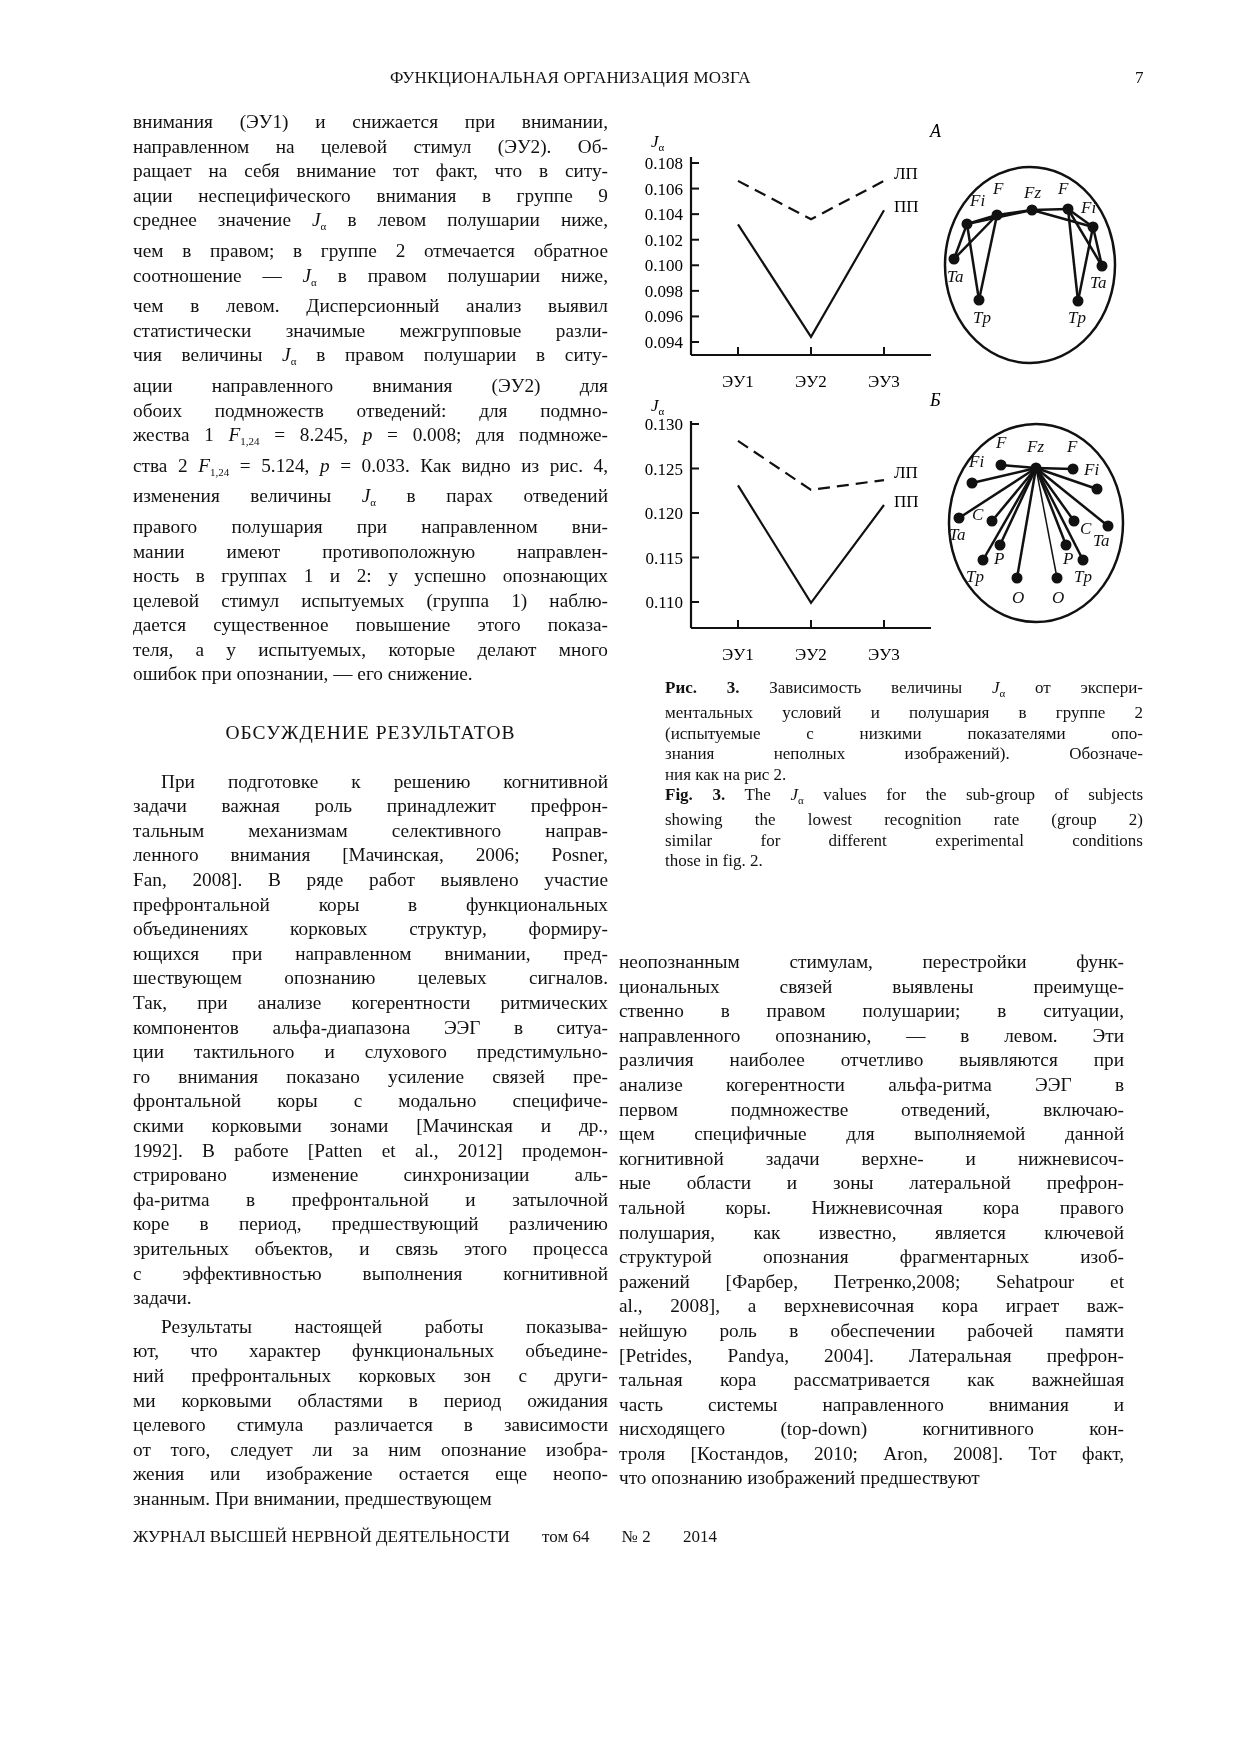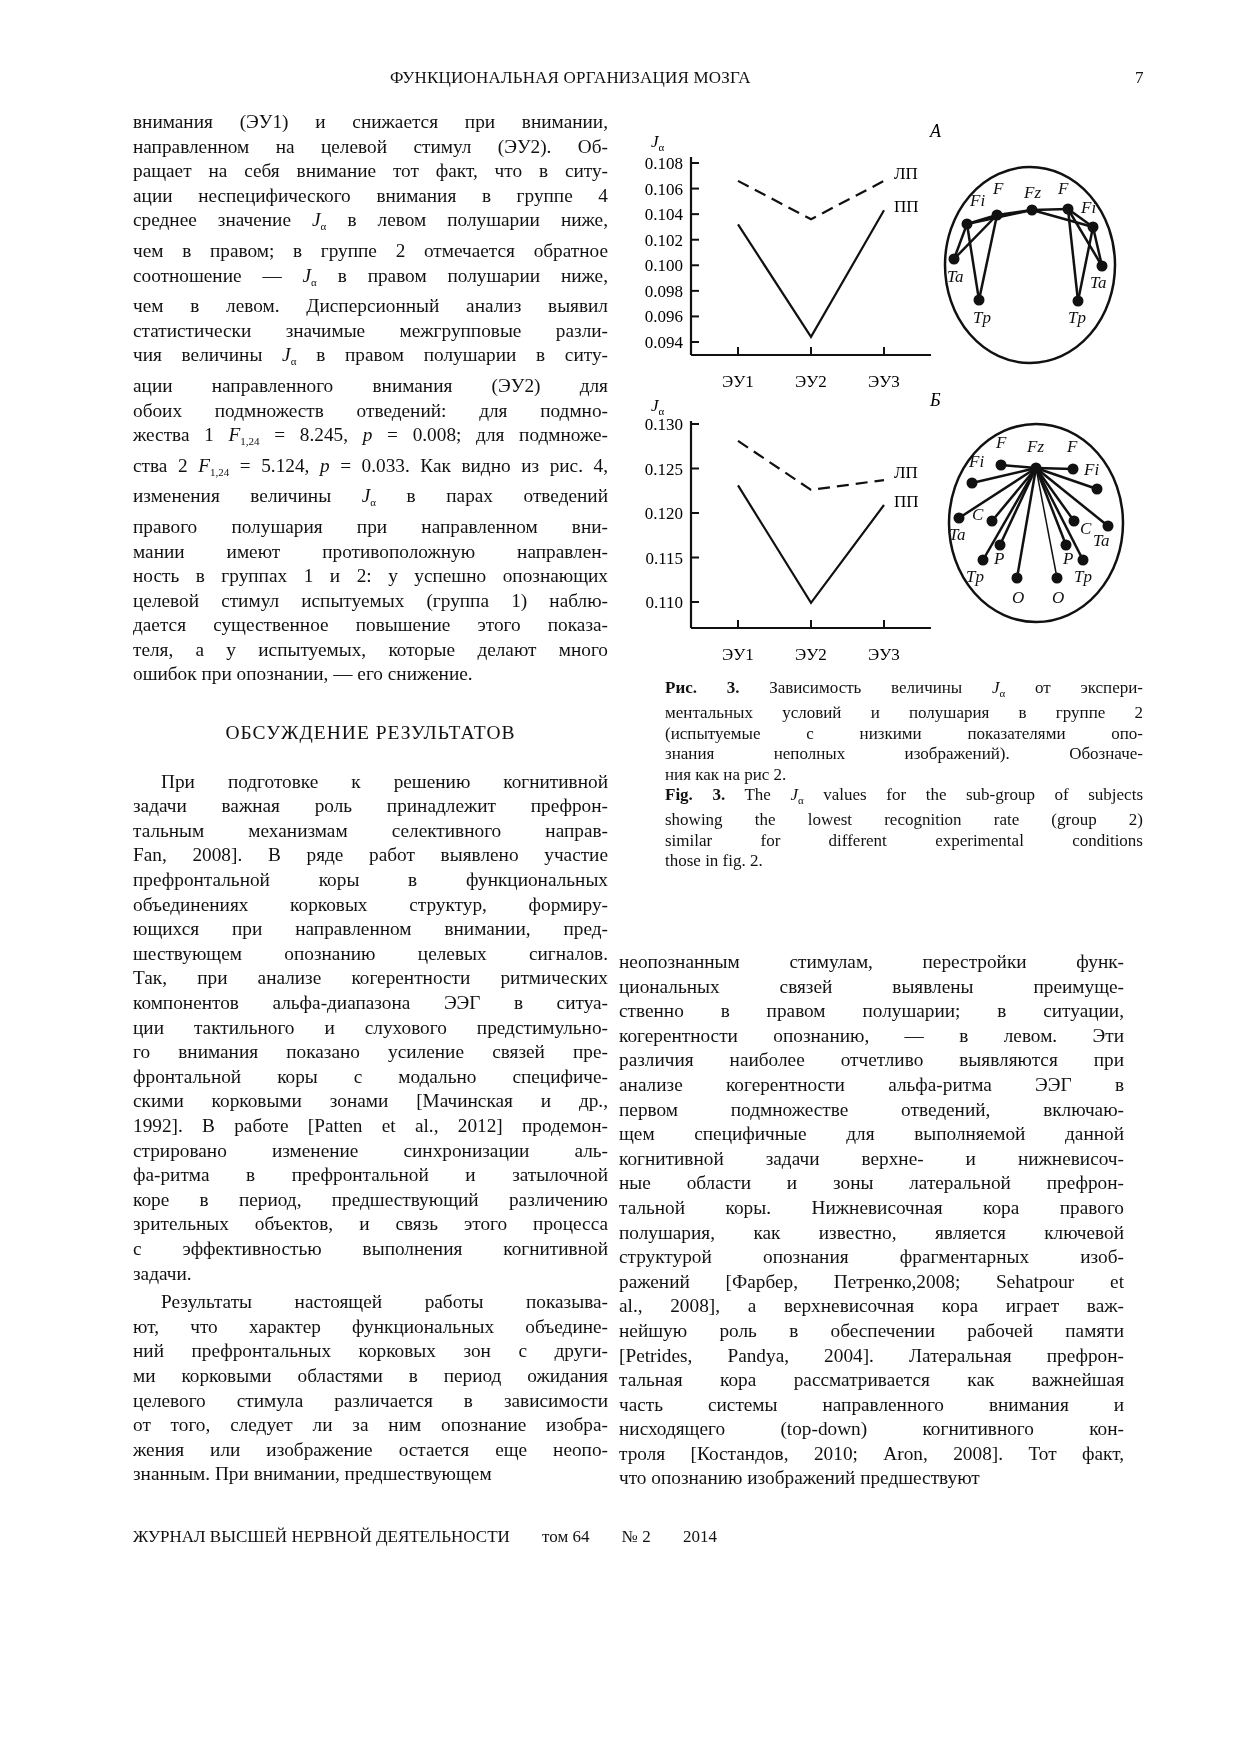--- a/index.html
+++ b/index.html
@@ -29,21 +29,21 @@
 <body>
 
 <div class="running-head">ФУНКЦИОНАЛЬНАЯ ОРГАНИЗАЦИЯ МОЗГА</div>
 <div class="page-num">7</div>
 
 <div class="col col-left">
   <p id="p1">
       <span class="line">внимания (ЭУ1) и снижается при внимании,</span>
       <span class="line">направленном на целевой стимул (ЭУ2). Об-</span>
       <span class="line">ращает на себя внимание тот факт, что в ситу-</span>
-      <span class="line">ации неспецифического внимания в группе 4</span>
+      <span class="line">ации неспецифического внимания в группе 9</span>
       <span class="line">среднее значение <i class="sym">J</i><sub class="alpha">α</sub> в левом полушарии ниже,</span>
       <span class="line">чем в правом; в группе 2 отмечается обратное</span>
       <span class="line">соотношение — <i class="sym">J</i><sub class="alpha">α</sub> в правом полушарии ниже,</span>
       <span class="line">чем в левом. Дисперсионный анализ выявил</span>
       <span class="line">статистически значимые межгрупповые разли-</span>
       <span class="line">чия величины <i class="sym">J</i><sub class="alpha">α</sub> в правом полушарии в ситу-</span>
       <span class="line">ации направленного внимания (ЭУ2) для</span>
       <span class="line">обоих подмножеств отведений: для подмно-</span>
       <span class="line">жества 1 <i class="sym">F</i><sub class="alpha">1,24</sub> = 8.245, <i class="sym">p</i> = 0.008; для подмноже-</span>
       <span class="line">ства 2 <i class="sym">F</i><sub class="alpha">1,24</sub> = 5.124, <i class="sym">p</i> = 0.033. Как видно из рис. 4,</span>
@@ -54,20 +54,21 @@
       <span class="line">целевой стимул испытуемых (группа 1) наблю-</span>
       <span class="line">дается существенное повышение этого показа-</span>
       <span class="line">теля, а у испытуемых, которые делают много</span>
       <span class="line last">ошибок при опознании, — его снижение.</span>
     </p>
   <div class="section-heading">ОБСУЖДЕНИЕ РЕЗУЛЬТАТОВ</div>
   <p id="p2">
       <span class="line indent">При подготовке к решению когнитивной</span>
       <span class="line">задачи важная роль принадлежит префрон-</span>
       <span class="line">тальным механизмам селективного направ-</span>
+      <span class="line">ленного внимания [Мачинская, 2006; Posner,</span>
       <span class="line">Fan, 2008]. В ряде работ выявлено участие</span>
       <span class="line">префронтальной коры в функциональных</span>
       <span class="line">объединениях корковых структур, формиру-</span>
       <span class="line">ющихся при направленном внимании, пред-</span>
       <span class="line">шествующем опознанию целевых сигналов.</span>
       <span class="line">Так, при анализе когерентности ритмических</span>
       <span class="line">компонентов альфа-диапазона ЭЭГ в ситуа-</span>
       <span class="line">ции тактильного и слухового предстимульно-</span>
       <span class="line">го внимания показано усиление связей пре-</span>
       <span class="line">фронтальной коры с модально специфиче-</span>
@@ -267,21 +268,21 @@
       <span class="cl">similar for different experimental conditions</span>
       <span class="cl last">those in fig. 2.</span>
     </div>
 </div>
 
 <div class="col col-right-bottom">
   <p id="p4">
       <span class="line">неопознанным стимулам, перестройки функ-</span>
       <span class="line">циональных связей выявлены преимуще-</span>
       <span class="line">ственно в правом полушарии; в ситуации,</span>
-      <span class="line">когерентности опознанию, — в левом. Эти</span>
+      <span class="line">направленного опознанию, — в левом. Эти</span>
       <span class="line">различия наиболее отчетливо выявляются при</span>
       <span class="line">анализе когерентности альфа-ритма ЭЭГ в</span>
       <span class="line">первом подмножестве отведений, включаю-</span>
       <span class="line">щем специфичные для выполняемой данной</span>
       <span class="line">когнитивной задачи верхне- и нижневисоч-</span>
       <span class="line">ные области и зоны латеральной префрон-</span>
       <span class="line">тальной коры. Нижневисочная кора правого</span>
       <span class="line">полушария, как известно, является ключевой</span>
       <span class="line">структурой опознания фрагментарных изоб-</span>
       <span class="line">ражений [Фарбер, Петренко,2008; Sehatpour et</span>

